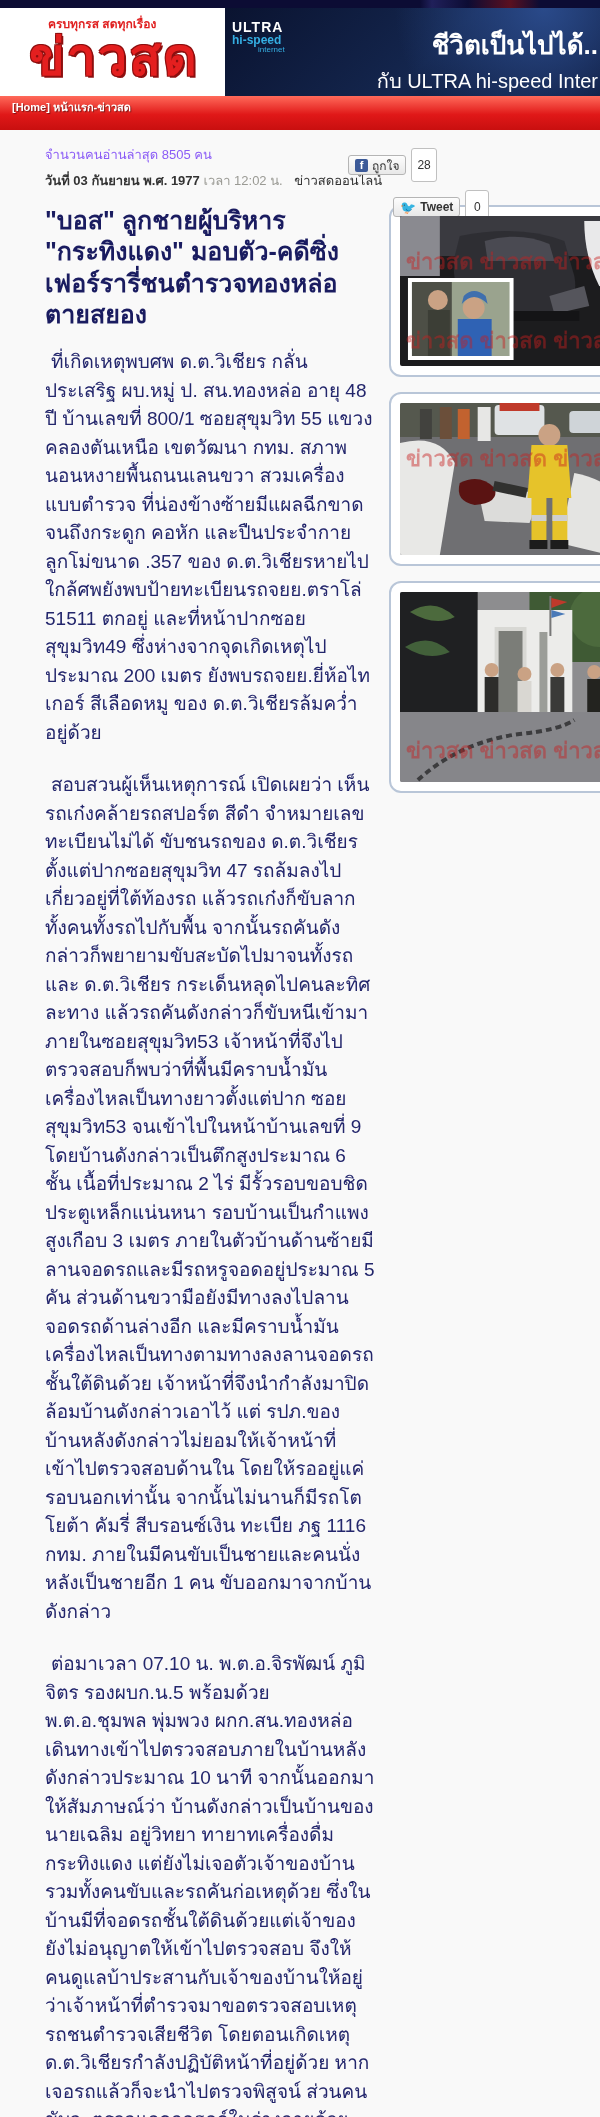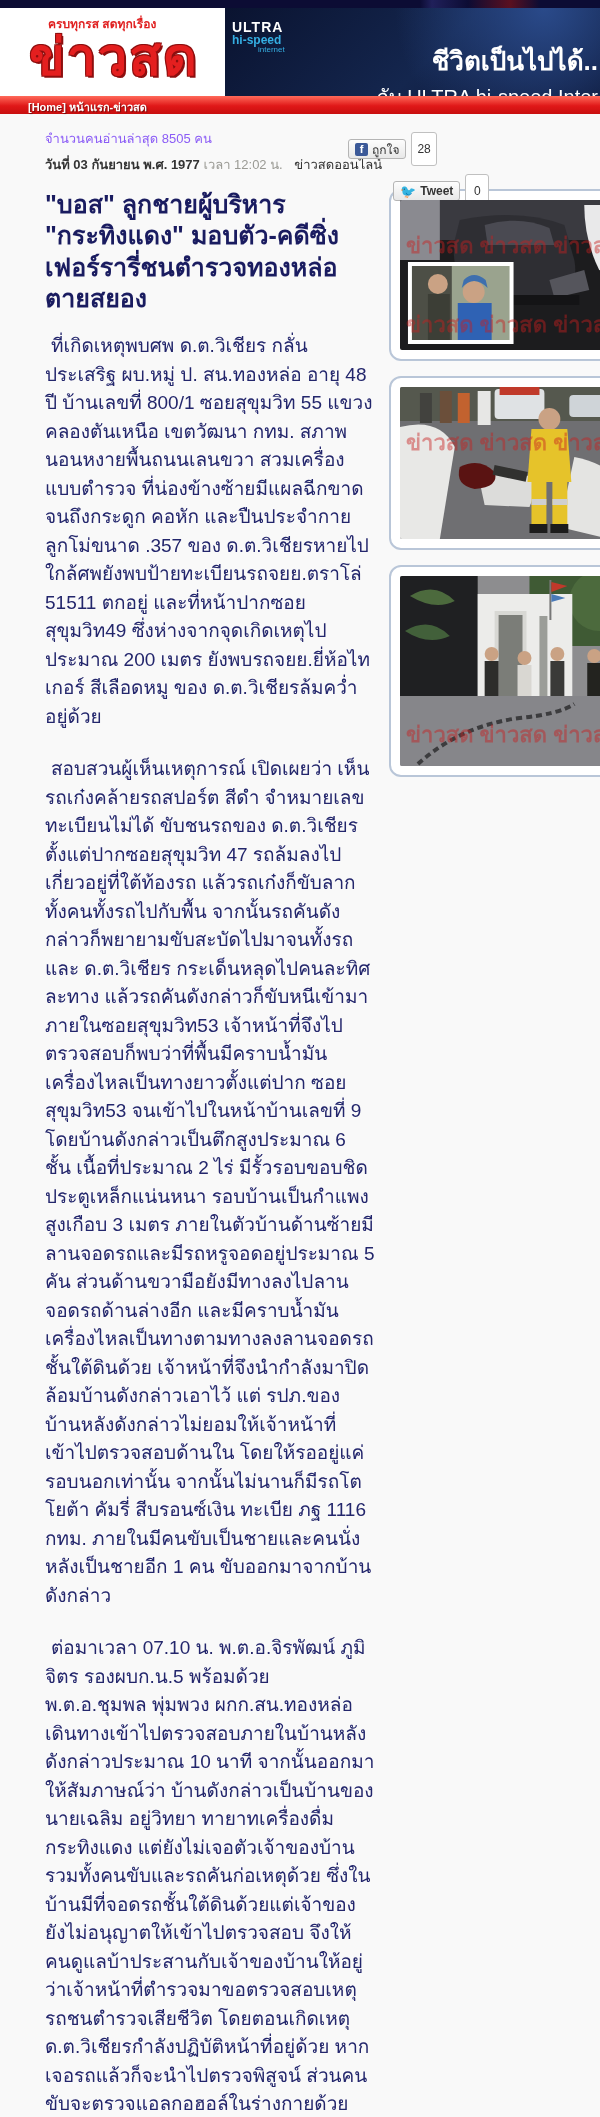--- a/index.html
+++ b/index.html
@@ -20,27 +20,27 @@
                letter-spacing:2px;
                text-shadow:-1px -1px 0 #8d0f0f, 1px -1px 0 #8d0f0f, -1px 1px 0 #8d0f0f, 2px 2px 0 #8d0f0f;text-align:center; }
   .ad-banner { flex:1; background:#0c1736;
     background-image:radial-gradient(circle at 85% 0%, #2a4a8a 0%, rgba(42,74,138,0) 45%),
                      linear-gradient(135deg,#0a1330 0%, #14264e 55%, #0a1330 100%);
     color:#fff; position:relative; overflow:hidden; }
   .ad-brand { position:absolute; left:7px; top:12px; line-height:1; }
   .ad-brand-l1 { font-size:14px; font-weight:bold; color:#ffffff; letter-spacing:1px; }
   .ad-brand-l2 { font-size:12px; font-weight:bold; color:#35aee2; }
   .ad-brand-l3 { font-size:8px; color:#35aee2; margin-left:26px; }
-  .ad-tagline { position:absolute; right:2px; top:32px; text-align:right; color:#fff; }
+  .ad-tagline { position:absolute; right:2px; top:16px; text-align:right; color:#fff; }
   .ad-tag-l1 { font-size:26px; font-weight:bold; }
   .ad-tag-l2 { font-size:20px; font-weight:normal; }
 
   
-  .navbar { height:18px; background:linear-gradient(#ff6a5a,#e01818 55%,#c80f0f);
-            color:#fff; font-size:11px; font-weight:bold; padding:2px 0 0 28px;
+  .navbar { height:34px; background:linear-gradient(#ff6a5a,#e01818 55%,#c80f0f);
+            color:#fff; font-size:11px; font-weight:bold; padding:2px 0 0 12px;
             text-shadow:1px 1px 1px rgba(0,0,0,.45); }
 
   
   .meta { padding:14px 10px 6px 45px; position:relative; }
   .read-count { color:#8b5cf6; font-size:13px; margin-bottom:5px; }
   .date-line { font-size:13px; color:#9a9a94; }
   .date-line .b { color:#333; font-weight:bold; }
   .date-line .src { color:#333; font-weight:normal; margin-left:8px; }
   .social { position:absolute; left:348px; top:18px; width:240px; }
   .btn-row { display:flex; align-items:center; margin-bottom:8px; }

